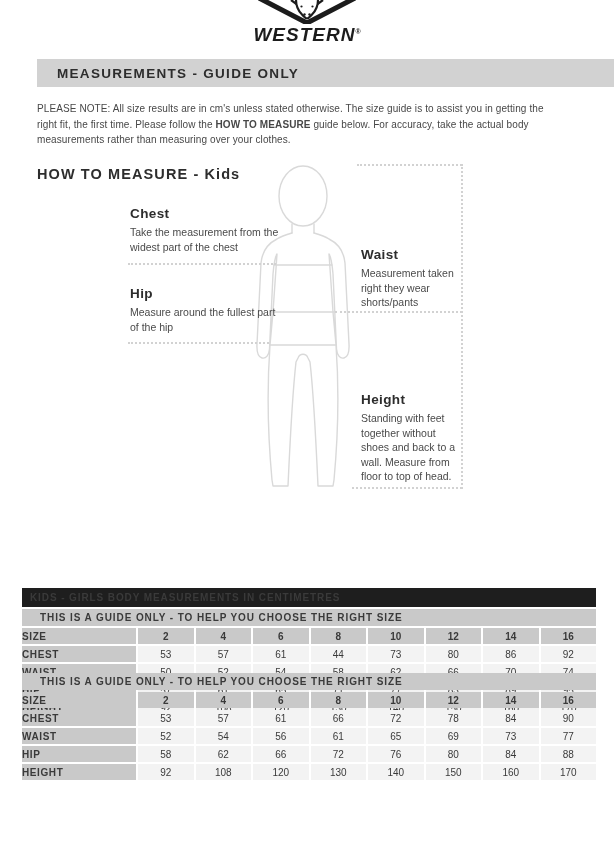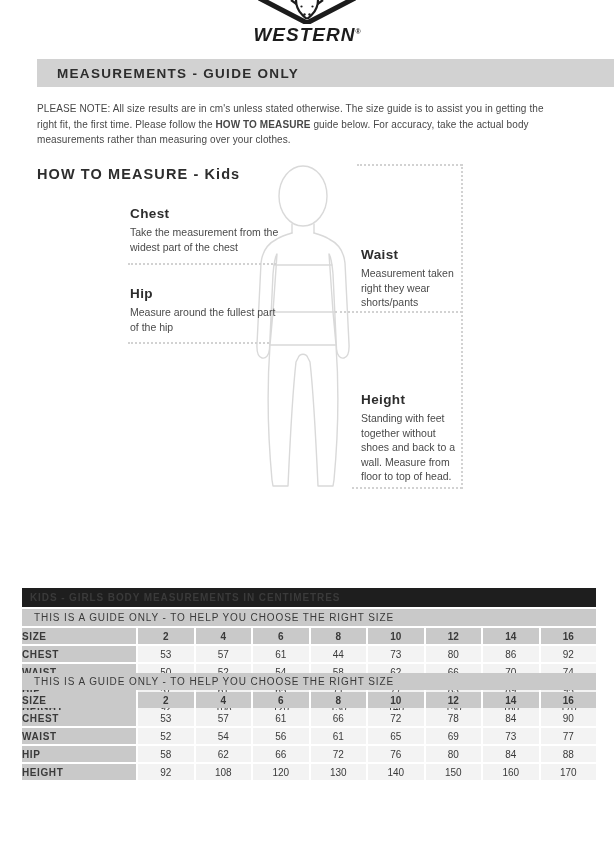--- a/index.html
+++ b/index.html
@@ -32,21 +32,21 @@
   .dot-h { position:absolute; height:0; border-top:2px dotted #d2d2d2; }
   .dot-v { position:absolute; width:0; border-left:2px dotted #d2d2d2; }
 
   
   .figure-svg { position:absolute; left:240px; top:162px; }
 
   
   .size-table { position:absolute; left:20px; width:578px; border-collapse:separate; border-spacing:2px; table-layout:fixed; }
   .size-table td { font-size:10px; color:#3a3a3a; overflow:hidden; white-space:nowrap; }
   .t-title { background:#1e1e1e; color:#ffffff; font-weight:bold; letter-spacing:0.9px; font-size:10.5px; height:17px; padding:1px 8px; }
-  .t-sub   { background:#c9c9c9; color:#333333; font-weight:normal; letter-spacing:0.9px; font-size:10.5px; height:15px; padding:1px 12px; }
+  .t-sub   { background:#c9c9c9; color:#333333; font-weight:bold; letter-spacing:0.9px; font-size:10.5px; height:15px; padding:1px 18px; }
   .t-label { background:#c9c9c9; font-weight:bold; letter-spacing:0.6px; padding:1px 0; height:14px; }
   .t-val   { background:#f3f3f3; text-align:center; height:14px; }
   .t-size-row .t-val { background:#c9c9c9; font-weight:bold; }
   .tbl-girls { top:538px;margin-top:48px; }
   .tbl-boys  { top:671px; }
 </style>
 </head>
 <body>
 
 <div class="page">

